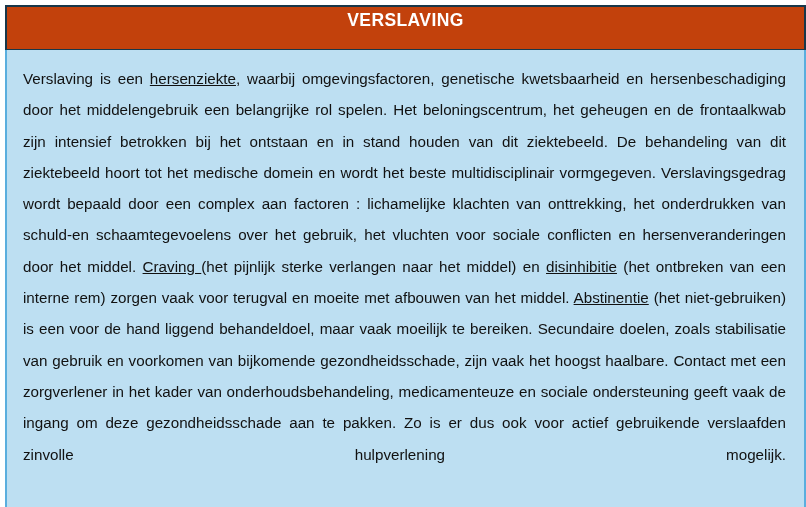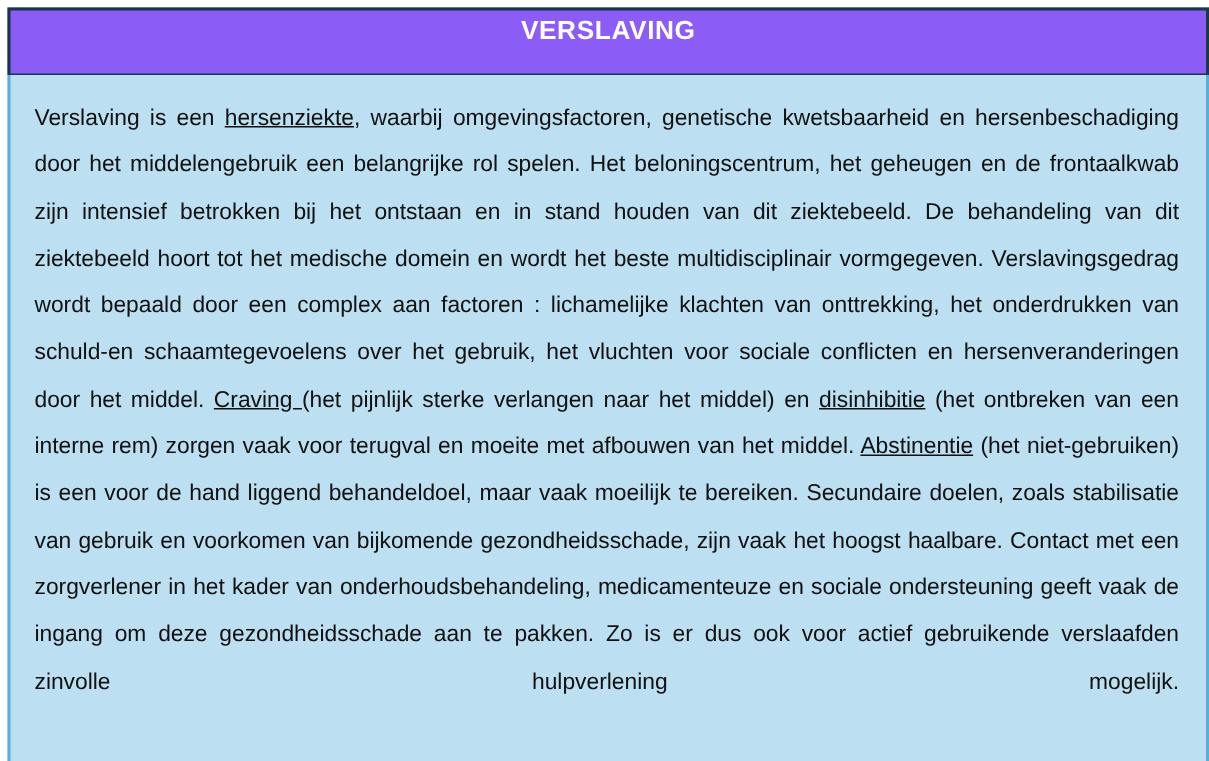--- a/index.html
+++ b/index.html
@@ -71,21 +71,21 @@
     content: "";
     display: inline-block;
     width: 100%;
   }
 </style>
 </head>
 <body>
 
 <div id="doc-card">
 
-  <div id="header-bar" style="background: #8b5cf6; border-color: rgb(23, 55, 74);">
+  <div id="header-bar" style="background: #c2410c; border-color: rgb(23, 55, 74);">
     <span id="header-title" style="color: rgb(255, 255, 255);">VERSLAVING</span>
   </div>
 
   <div id="body-panel" style="background: rgb(189, 223, 242); border-left-color: rgb(90, 174, 222); border-right-color: rgb(90, 174, 222); border-bottom-color: rgb(90, 174, 222);">
     <p id="body-paragraph" style="color: rgb(17, 17, 17);"><span>Verslaving is een </span><span class="u">hersenziekte</span><span>, waarbij omgevingsfactoren, genetische kwetsbaarheid en hersenbeschadiging door het middelengebruik een belangrijke rol spelen.  Het beloningscentrum, het geheugen en de frontaalkwab zijn intensief betrokken bij het ontstaan en in stand houden van dit ziektebeeld.  De behandeling van dit ziektebeeld hoort tot het medische domein en wordt het beste multidisciplinair vormgegeven. Verslavingsgedrag wordt bepaald door een complex aan factoren : lichamelijke klachten van onttrekking, het onderdrukken van schuld-en schaamtegevoelens over het gebruik, het vluchten voor sociale conflicten en hersenveranderingen door het middel.  </span><span class="u">Craving </span><span>(het pijnlijk sterke verlangen naar het middel) en </span><span class="u">disinhibitie</span><span> (het ontbreken van een interne rem) zorgen vaak voor terugval en moeite met afbouwen van het middel. </span><span class="u">Abstinentie</span><span> (het niet-gebruiken) is een voor de hand liggend behandeldoel, maar vaak moeilijk te bereiken. Secundaire doelen, zoals stabilisatie van gebruik en voorkomen van bijkomende gezondheidsschade, zijn vaak het hoogst haalbare. Contact met een zorgverlener in het kader van onderhoudsbehandeling, medicamenteuze en sociale ondersteuning geeft vaak de ingang om deze gezondheidsschade aan te pakken. Zo is er dus ook voor actief gebruikende verslaafden zinvolle hulpverlening mogelijk.</span></p>
   </div>
 
 </div>
 
 </body></html>

